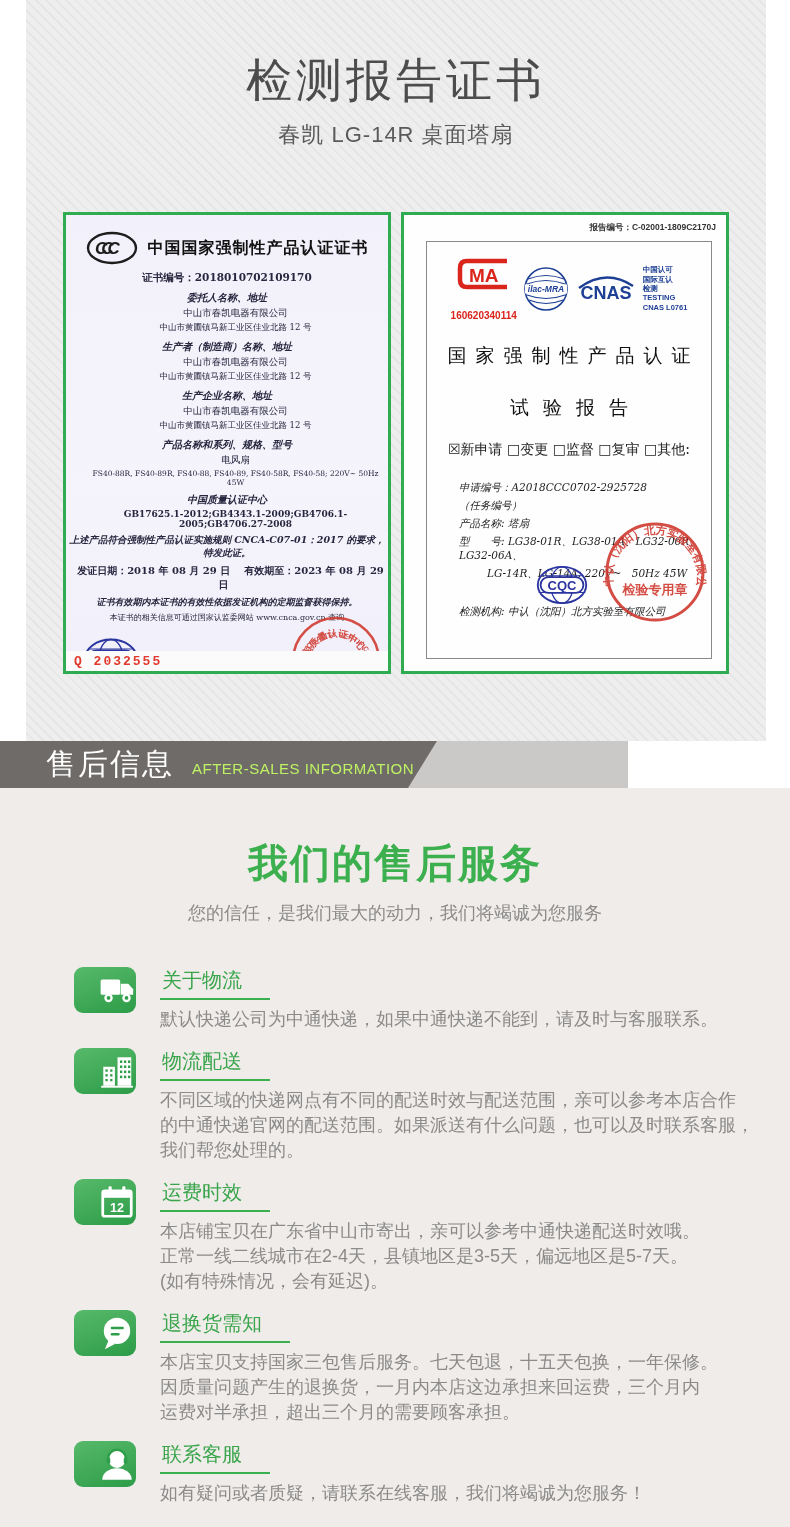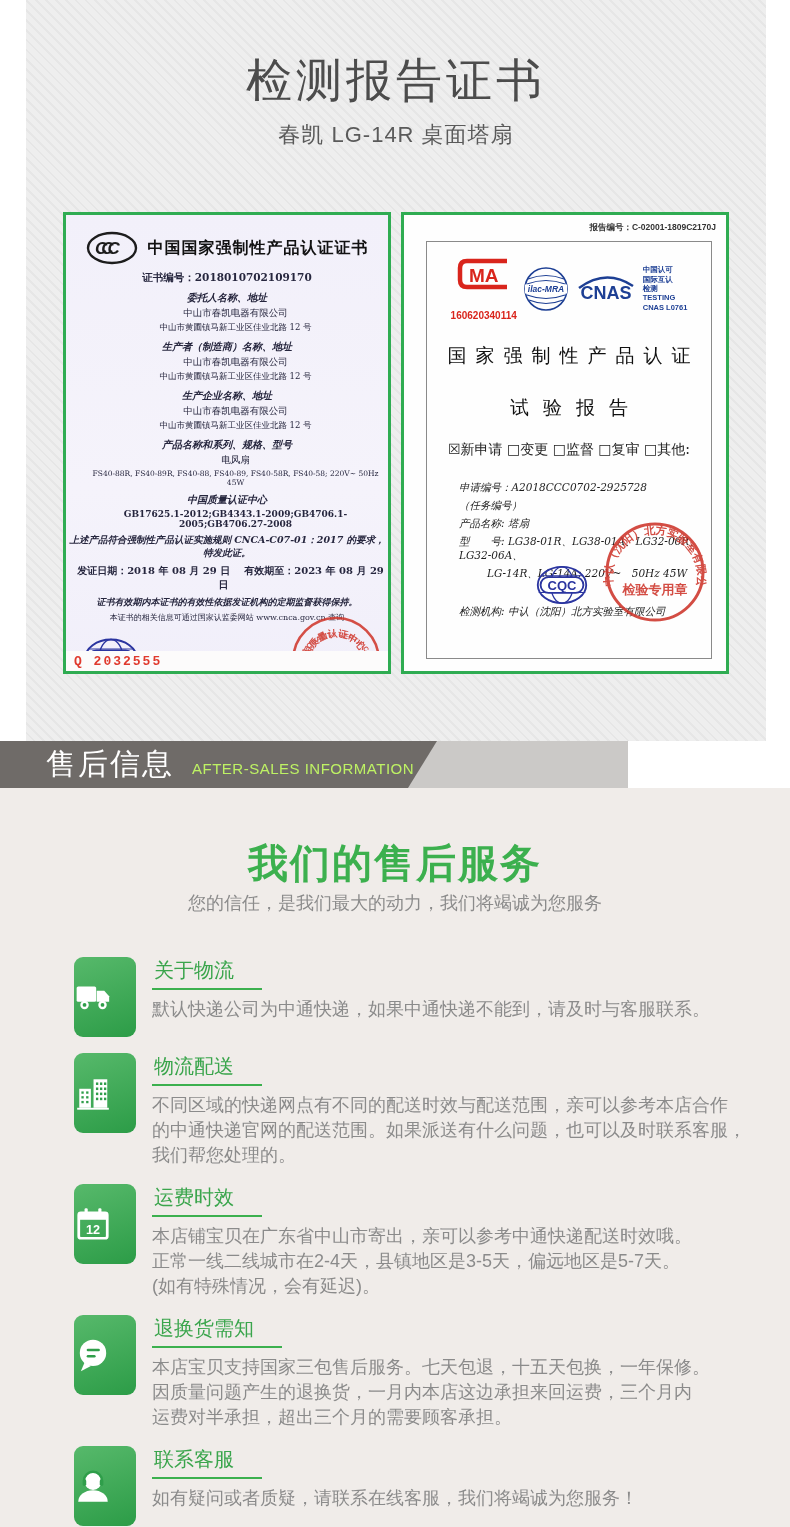--- a/index.html
+++ b/index.html
@@ -65,26 +65,26 @@
   .banner { position:absolute; left:0; top:741px; width:628px; height:47px; background:#cbc9c7; }
   .banner-dark { position:absolute; left:0; top:0; width:440px; height:47px; background:#6f6b68;
     clip-path:polygon(0 0, 437px 0, 408px 100%, 0 100%);
     display:flex; align-items:center; padding-left:46px; gap:18px; }
   .banner-title { color:#ffffff; font-size:30px; letter-spacing:2px; }
   .banner-sub { color:#bef264; font-size:15px; letter-spacing:0.5px; padding-top:8px; }
 
   
   .after { position:absolute; left:0; top:788px; width:790px; height:739px; background:#f0ece9; }
   .after-title { margin-top:48px; text-align:center; font-size:40px; color:#3cb04e; letter-spacing:2px; }
-  .after-sub { text-align:center; font-size:18px; color:#8b8b8b; }
+  .after-sub { margin-top:10px; text-align:center; font-size:18px; color:#8b8b8b; }
   .service-list { margin-top:42px; padding-left:74px; }
   .service-item { display:flex; margin-bottom:16px; }
-  .service-icon { flex:0 0 62px; width:62px; height:80px; border-radius:9px;
+  .service-icon { flex:0 0 62px; width:62px; height:46px; border-radius:9px;
     background:linear-gradient(160deg,#57b96b 0%,#2c9c47 100%);
-    display:flex; align-items:center; justify-content:flex-start; margin-right:16px; }
+    display:flex; align-items:center; justify-content:flex-end; margin-right:24px; }
   .service-title { display:inline-block; font-size:20px; color:#3aa54c; border-bottom:2px solid #3cb04e; padding:0 28px 4px 2px; }
   .service-body { margin-top:7px; font-size:18px; color:#8b8b8b; line-height:25px; }
   .service-body div { white-space:nowrap; }
 
   svg text { font-family:"Liberation Sans",sans-serif; }
 </style>
 </head>
 <body>
 
 <div class="page">

